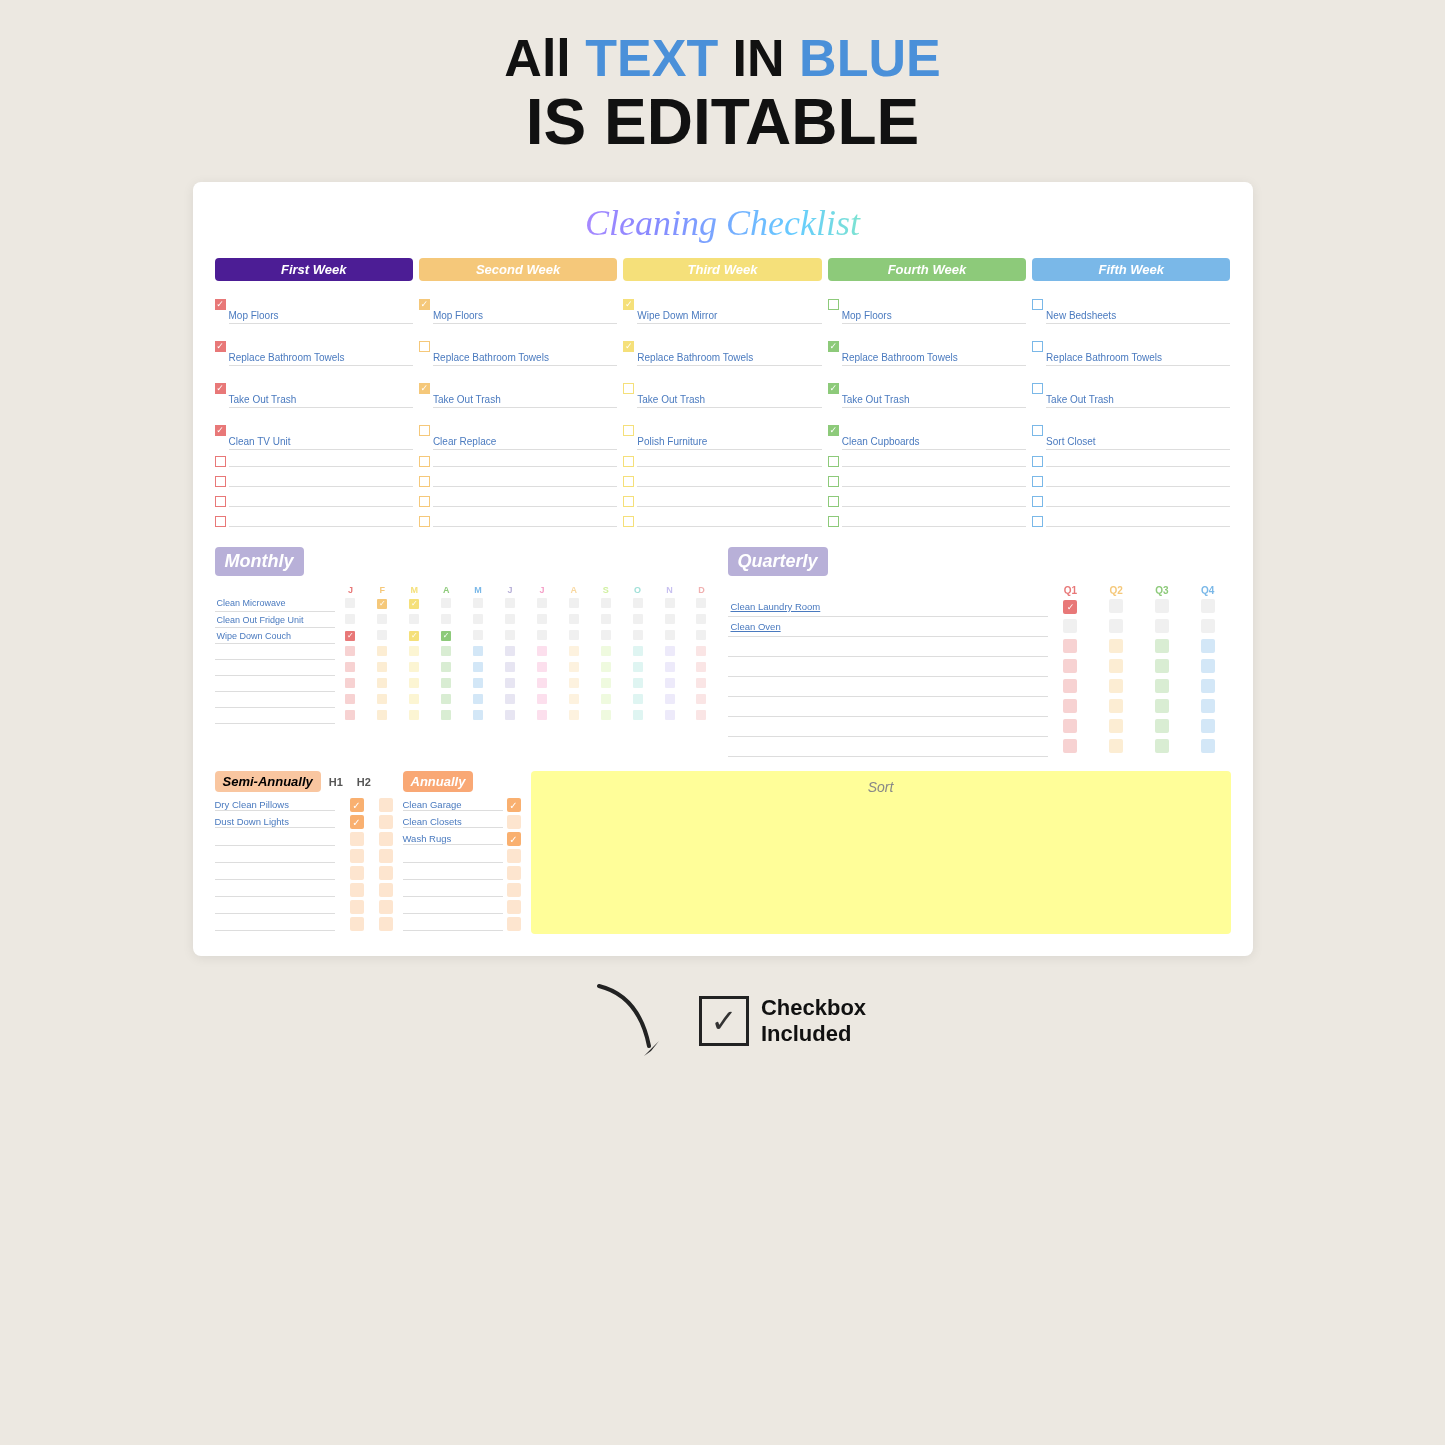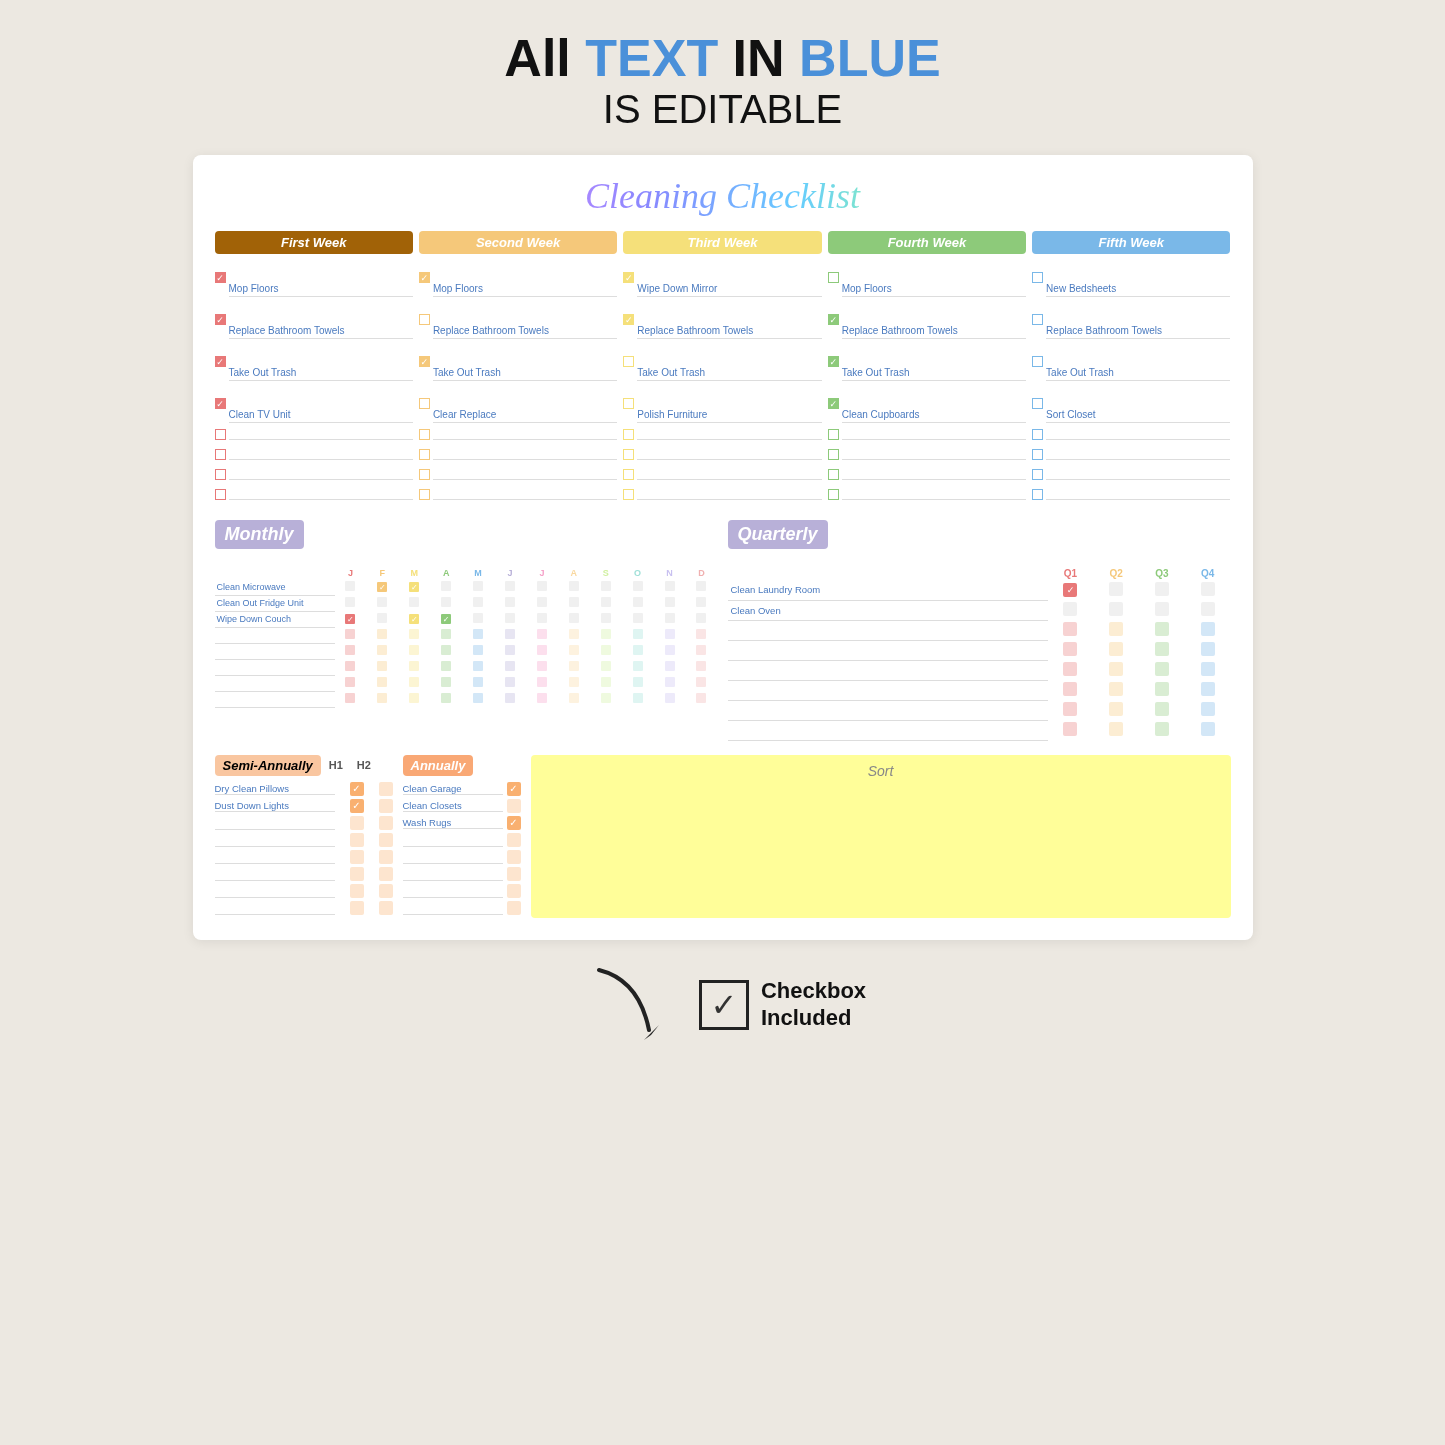--- a/index.html
+++ b/index.html
@@ -20,22 +20,22 @@
       line-height: 1.1;
     }
     .top-heading .line1 {
       font-size: 52px;
       font-weight: 900;
       font-family: 'Arial Black', Arial, sans-serif;
     }
     .top-heading .line1 .black { color: #111; }
     .top-heading .line1 .blue { color: #4a90d9; }
     .top-heading .line2 {
-      font-size: 40px;
-      font-weight: 400;
+      font-size: 64px;
+      font-weight: 700;
       font-family: 'Arial Black', Arial, sans-serif;
       color: #111;
     }
 
     
     .card {
       background: #fff;
       border-radius: 8px;
       padding: 20px 22px 22px;
       width: 100%;
@@ -131,21 +131,21 @@
       margin-bottom: 14px;
     }
 
     .section-header {
       font-style: italic;
       font-size: 18px;
       font-weight: bold;
       padding: 4px 10px;
       border-radius: 4px;
       color: #fff;
-      margin-bottom: 14px;
+      margin-bottom: 4px;
       display: inline-block;
     }
 
     
     .monthly-table {
       width: 100%;
       border-collapse: collapse;
     }
     .monthly-table th {
       font-size: 9px;
@@ -189,20 +189,21 @@
       color: #555;
     }
     .quarterly-table td {
       padding: 1px 3px;
       font-size: 9.5px;
     }
     .quarterly-task-cell {
       color: #4a7abf;
       border-bottom: 1px solid #ddd;
       padding-right: 4px;
+      text-decoration: underline;
     }
     .quarterly-blank-cell {
       border-bottom: 1px solid #ddd;
     }
     .q-checkbox {
       width: 14px;
       height: 14px;
       display: inline-block;
       border-radius: 2px;
       margin: 1px auto;
@@ -374,21 +375,21 @@
   </div>
   <div class="line2">IS EDITABLE</div>
 </div>
 
 <div class="card">
 
   <div class="checklist-title">Cleaning Checklist</div>
 
   <div class="weekly-grid" id="weekly-grid">
       <div class="week-col">
-        <div class="week-header" style="background: #a16207;">First Week</div>
+        <div class="week-header" style="background: #4c1d95;">First Week</div>
         <div class="week-item">
           <div class="week-checkbox" style="border-color: rgb(232, 120, 120); background: rgb(232, 120, 120); color: rgb(255, 255, 255);">✓</div>
           <span class="week-item-text">Mop Floors</span>
         </div>
         <div class="week-item">
           <div class="week-checkbox" style="border-color: rgb(232, 120, 120); background: rgb(232, 120, 120); color: rgb(255, 255, 255);">✓</div>
           <span class="week-item-text">Replace Bathroom Towels</span>
         </div>
         <div class="week-item">
           <div class="week-checkbox" style="border-color: rgb(232, 120, 120); background: rgb(232, 120, 120); color: rgb(255, 255, 255);">✓</div>

